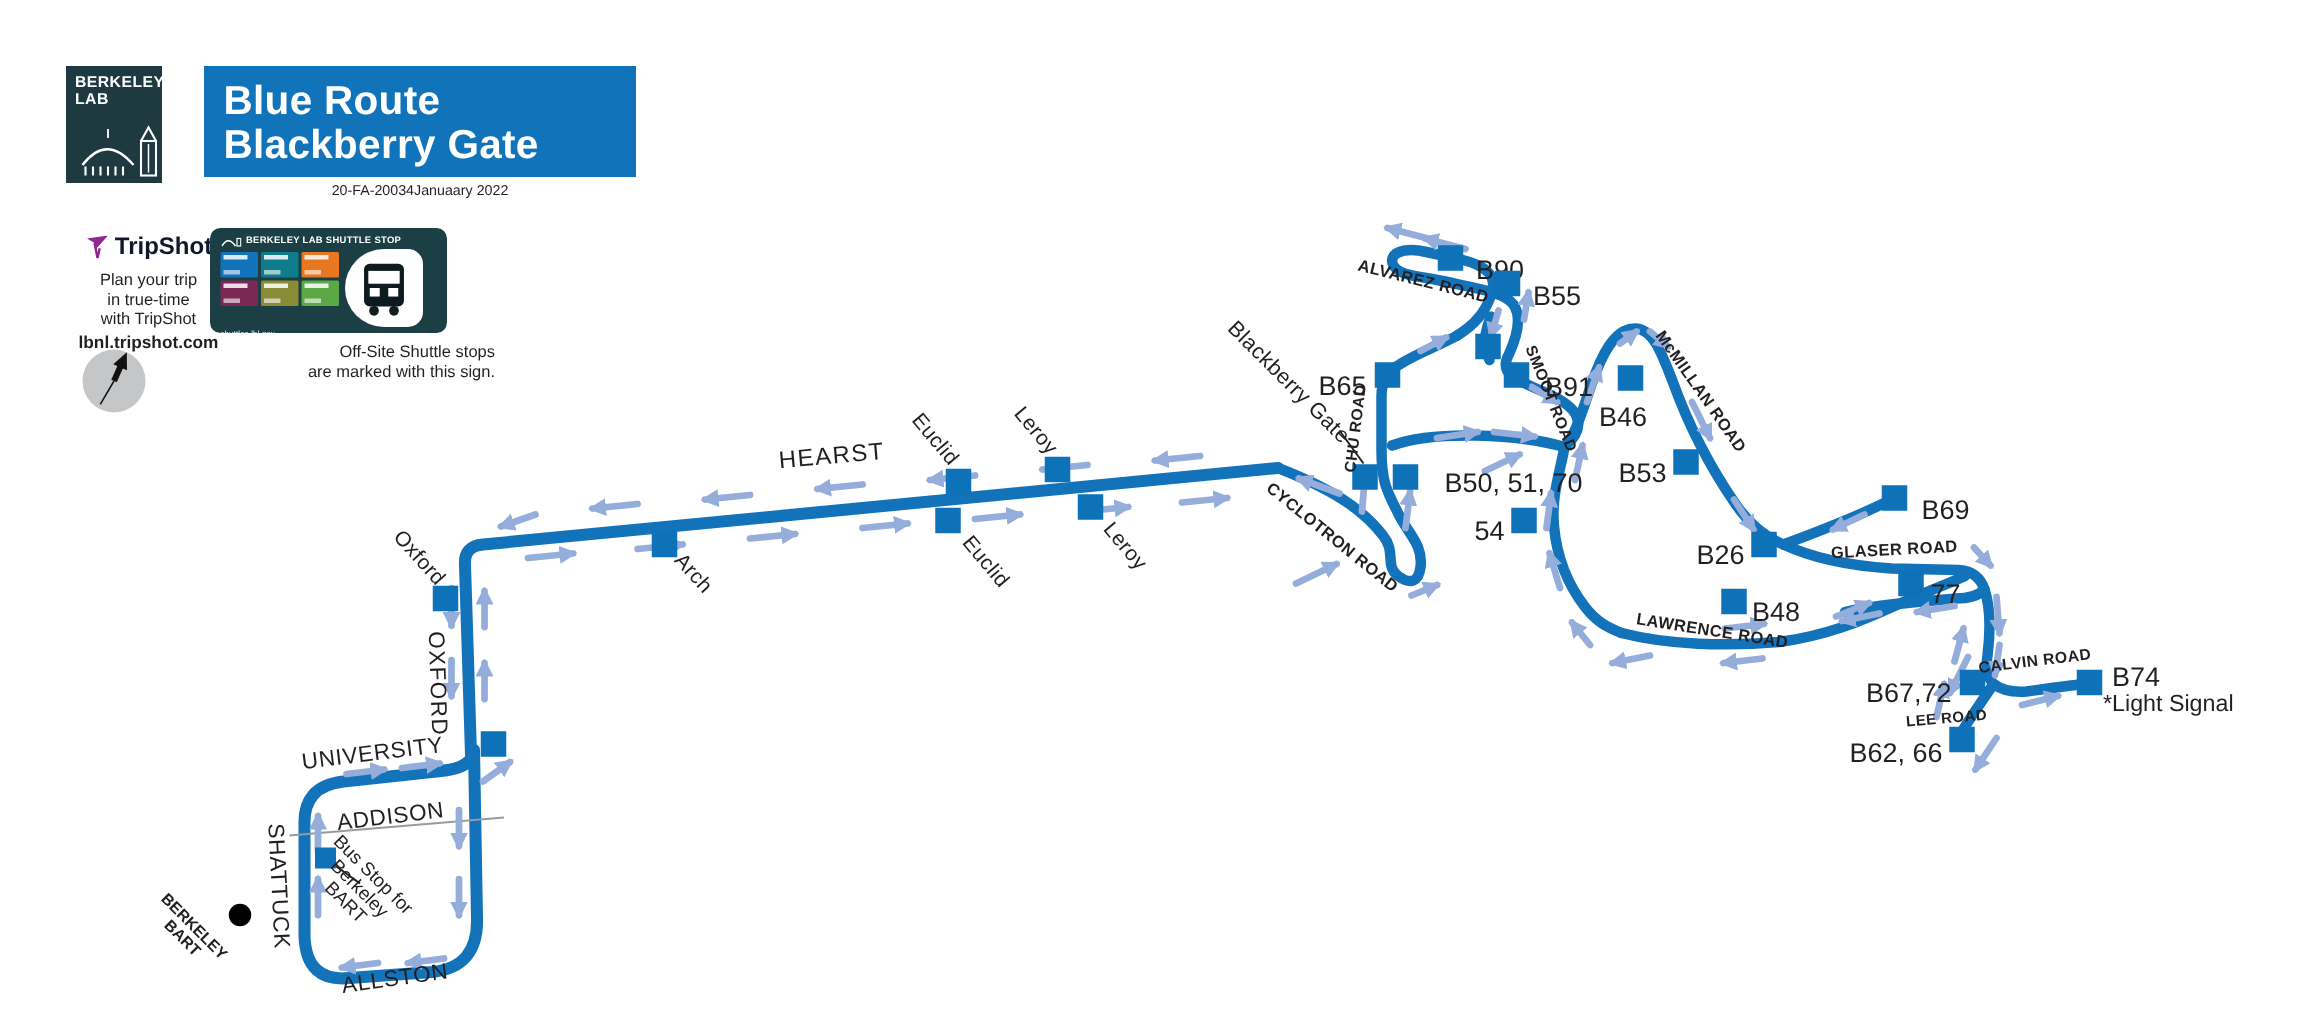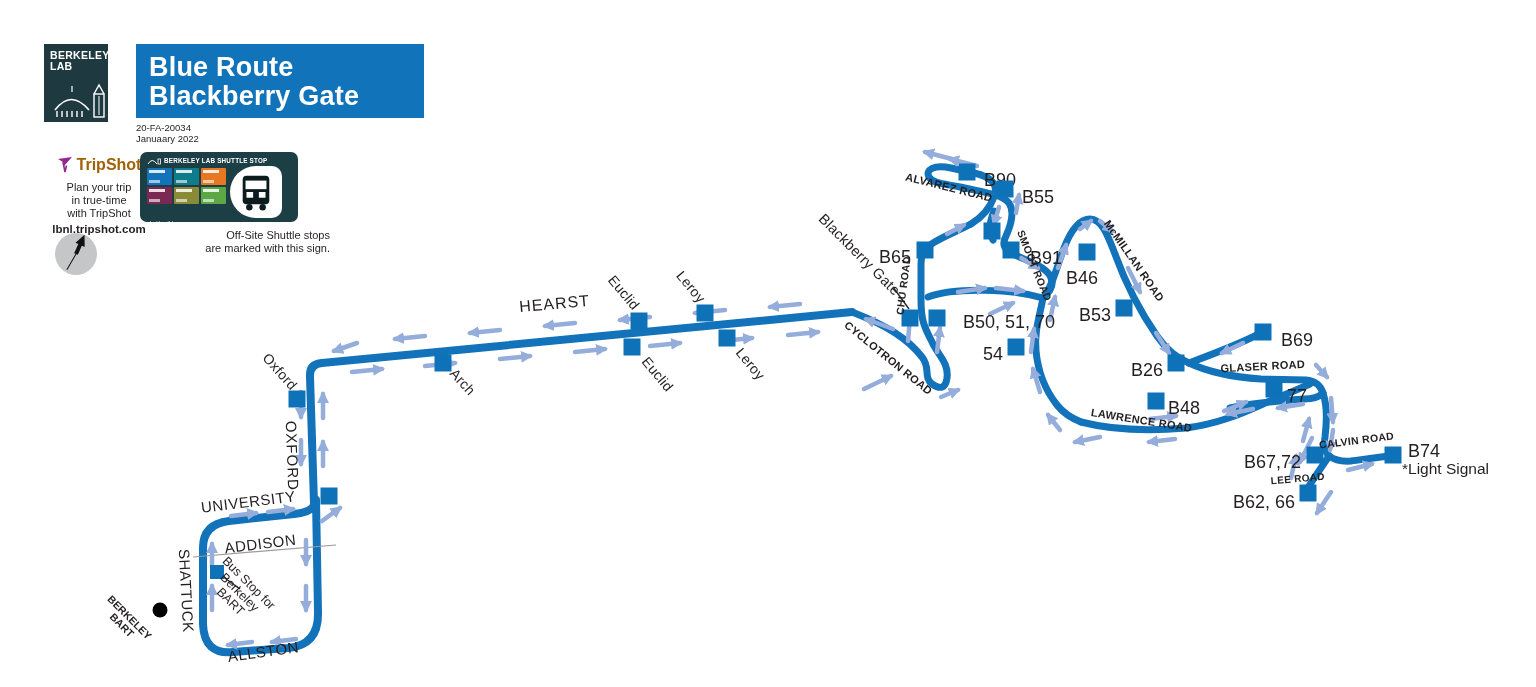--- a/index.html
+++ b/index.html
@@ -8,21 +8,21 @@
   #route-map{position:absolute;left:0;top:0;z-index:1;}
   .abs{position:absolute;z-index:2;}
   
   .logo-box{left:44px;top:44px;width:64px;height:78px;background:#1E3A40;color:#fff;
             padding:6px 0 0 6px;box-sizing:border-box;}
   .logo-box .ln{font-size:10.5px;font-weight:bold;letter-spacing:.3px;line-height:11px;}
   .title-box{left:136px;top:44px;width:288px;height:74px;background:#1173B9;color:#fff;
              box-sizing:border-box;padding:9px 0 0 13px;}
   .title-box .t{font-size:27px;font-weight:bold;line-height:29px;letter-spacing:.2px;}
   .subrow{left:136px;top:122px;width:288px;display:flex;justify-content:center;
-          font-size:9.5px;flex-direction:column;}
+          font-size:9.5px;}
   
   .tripshot{left:36px;top:156px;width:126px;text-align:center;}
   .ts-brand{display:flex;align-items:center;justify-content:center;gap:3px;
             font-size:16px;font-weight:bold;}
   .ts-lines{margin-top:7px;font-size:11px;line-height:13px;}
   .ts-url{margin-top:3px;font-size:11.5px;font-weight:bold;}
   
   .sign{left:140px;top:152px;width:158px;height:70px;border-radius:7px;box-sizing:border-box;
         padding:4px 5px 3px 7px;position:absolute;z-index:2;}
   .sign-head{display:flex;align-items:center;gap:3px;color:#fff;font-size:6.3px;
@@ -221,21 +221,21 @@
 <div class="abs title-box" style="background: rgb(17, 115, 185);">
   <div class="t">Blue Route</div>
   <div class="t">Blackberry Gate</div>
 </div>
 <div class="abs subrow">
   <span>20-FA-20034</span>
   <span>Januaary 2022</span>
 </div>
 
 <div class="abs tripshot">
-  <div class="ts-brand" style="color:#a16207">
+  <div class="ts-brand" style="color:#0f172a">
     <svg width="17" height="16" viewBox="0 0 17 16">
       <path d="M1 2 L15 0 L7 9 L6 5 Z" fill="#93278F"></path>
       <path d="M6 5 L8 15 L9.5 8.5" fill="none" stroke="#93278F" stroke-width="1.6"></path>
     </svg>
     <span>TripShot</span>
   </div>
   <div class="ts-lines">
     <div>Plan your trip</div>
     <div>in true-time</div>
     <div>with TripShot</div>

